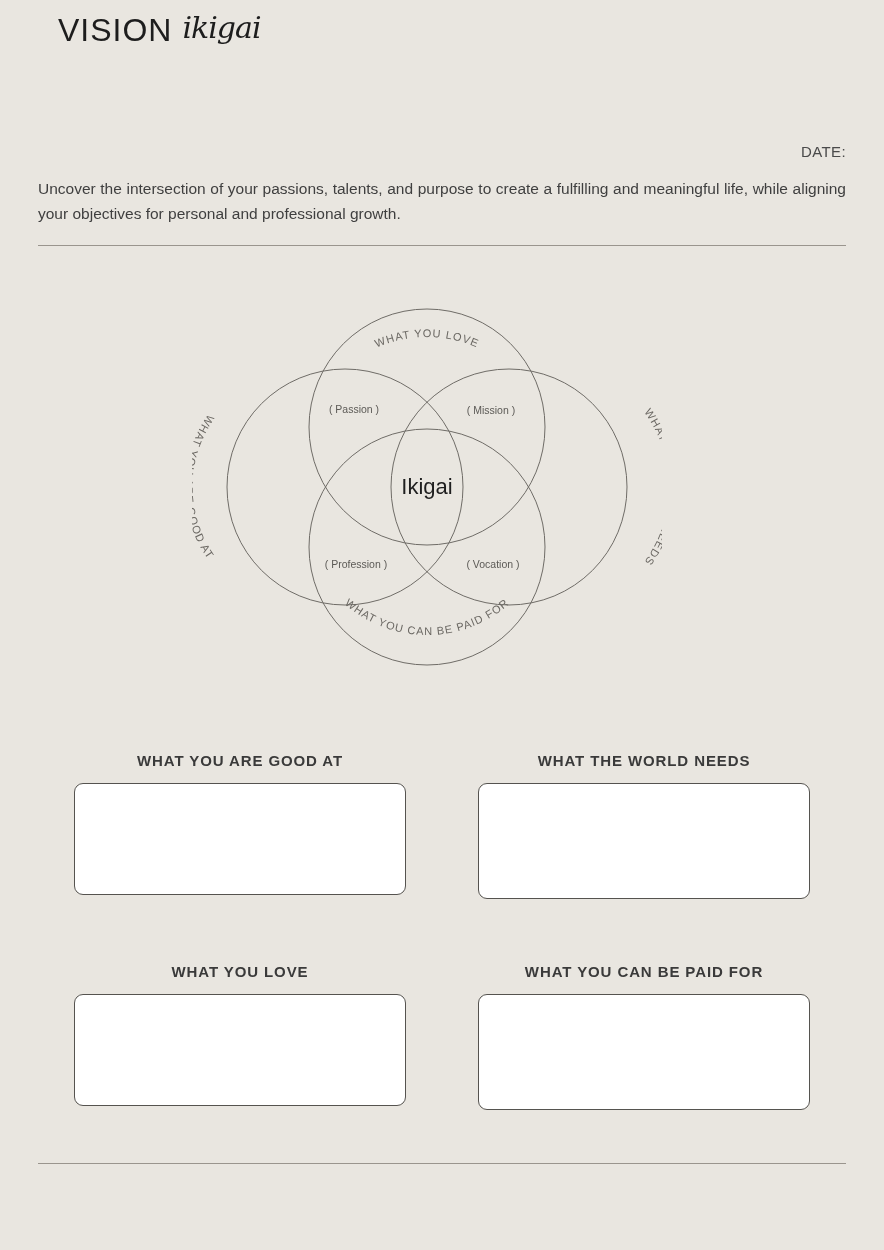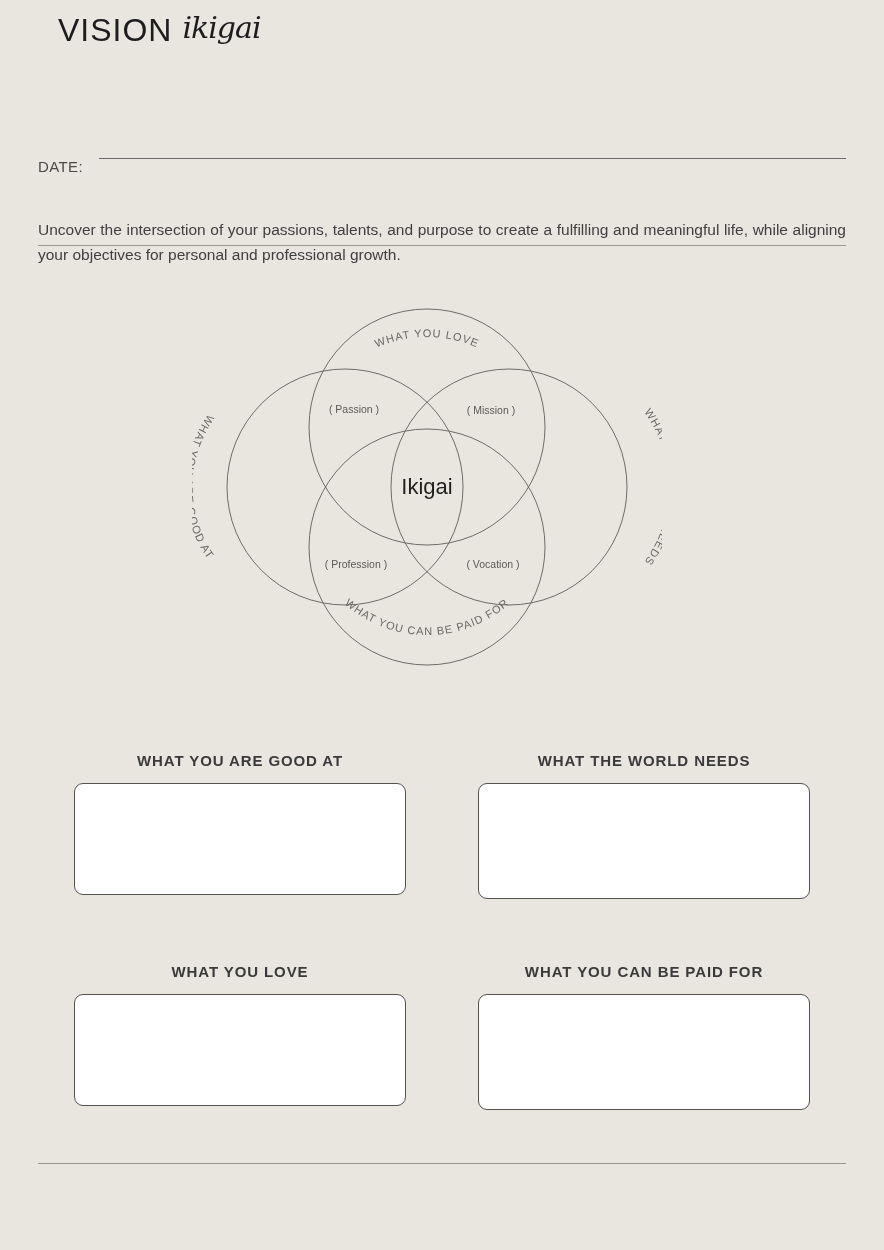--- a/index.html
+++ b/index.html
@@ -47,25 +47,26 @@
     margin-left: 10px;
     line-height: 1;
     position: relative;
     top: -3px;
     letter-spacing: -1px;
   }
 
   
   .date-row {
     position: absolute;
-    top: 158px;
+    top: 143px;
     left: 38px;
     width: 808px;
     display: flex;
-    align-items: flex-start;
+    align-items: flex-end;
+    flex-direction: column;
   }
   .date-label {
     font-size: 15px;
     color: #4a4a4a;
     letter-spacing: 0.4px;
     white-space: nowrap;
   }
   .date-line {
     flex: 1;
     height: 1px;
@@ -77,21 +78,20 @@
   
   .intro {
     position: absolute;
     top: 176px;
     left: 38px;
     width: 808px;
     font-size: 15.5px;
     line-height: 1.62;
     color: #3f3f3f;
     text-align: justify;
-    margin-top: 41px;
   }
 
   .divider-top {
     position: absolute;
     top: 245px;
     left: 38px;
     width: 808px;
     height: 1px;
     background: #9a958e;
   }

